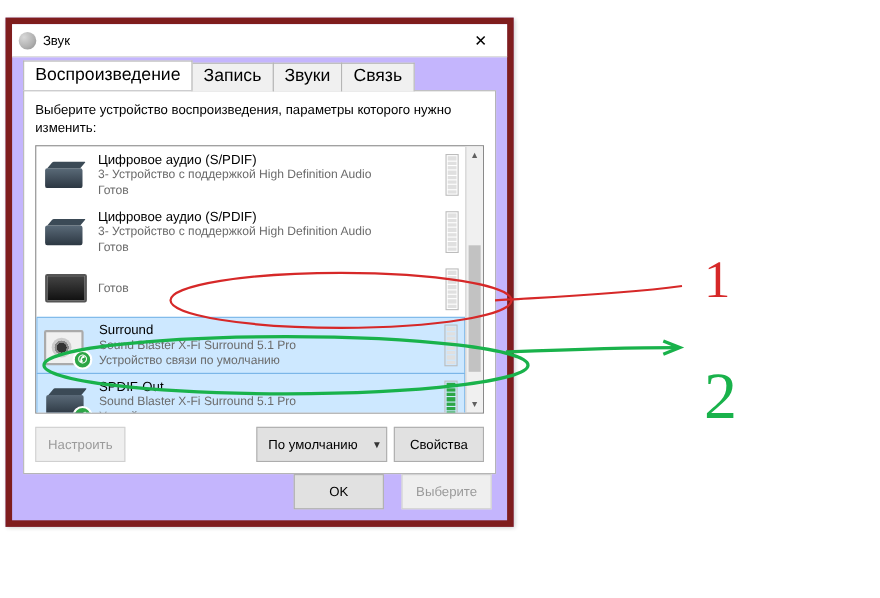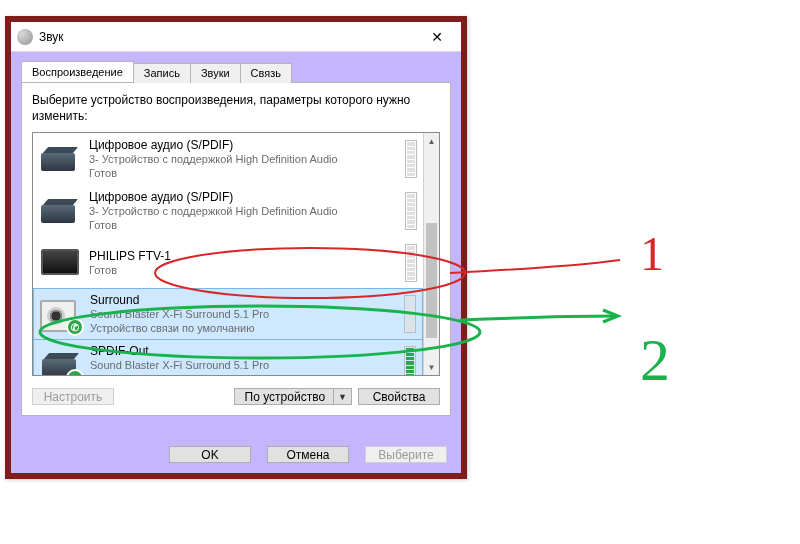--- a/index.html
+++ b/index.html
@@ -50,21 +50,21 @@
     height: 24px;
     position: relative;
   }
   .tab {
     padding: 3px 10px 4px;
     border: 1px solid #b5b5b5;
     border-bottom: none;
     margin-right: -1px;
     background: #f0f0f0;
     color: #000;
-    font-size: 11px;
+    font-size: 16px;
     position: relative;
     top: 1px;
   }
   .tab.active {
     background: #fff;
     color: #000;
     z-index: 2;
     top: 0;
     padding-top: 4px;
   }
@@ -159,21 +159,21 @@
   .vu.active .seg { background:#2ea646; }
   .btn-row {
     display:flex; gap:6px; align-items:center;
     margin-top:12px;
   }
   .spacer { flex:1; }
   .btn {
     min-width:82px; height:17px;
     display:inline-flex; align-items:center; justify-content:center;
     background:#e1e1e1; border:1px solid #adadad;
-    color:#000; padding:0 10px; font-size:12px;
+    color:#000; padding:15px 10px; font-size:12px;
   }
   .btn.disabled { color:#9b9b9b; background:#efefef; border-color:#d0d0d0; }
   .btn.split { padding-right:4px; }
   .btn.split .divider { width:1px; background:#adadad; height:100%; margin:0 4px 0 8px;}
   .btn.split .chev { font-size:9px; color:#333;}
   .bottom-row {
     position:absolute; left:0; right:0; bottom:10px;
     display:flex; gap:16px; justify-content:flex-end; padding:0 14px;
   }
   
@@ -245,21 +245,20 @@
               <div class="seg"></div>
               <div class="seg"></div>
             </div>
         </div>
 
         <div class="device-item">
           <div class="dev-icon monitor">
               <div class="box"></div>
             </div>
           <div class="dev-text">
-            <div class="dev-name">PHILIPS FTV-1</div>
             <div class="dev-sub">Готов</div>
           </div>
           <div class="vu">
               <div class="seg"></div>
               <div class="seg"></div>
               <div class="seg"></div>
               <div class="seg"></div>
               <div class="seg"></div>
               <div class="seg"></div>
               <div class="seg"></div>
@@ -318,31 +317,30 @@
             <div class="scroll-thumb"></div>
           </div>
         <div class="scroll-arrow">▼</div>
       </div>
     </div>
 
     <div class="btn-row">
       <div class="btn disabled">Настроить</div>
       <div class="spacer"></div>
       <div class="btn split">
-        <span>По устройство</span>
+        <span>По умолчанию</span>
         <span class="divider"></span>
         <span class="chev">▼</span>
       </div>
       <div class="btn">Свойства</div>
     </div>
   </div>
 
   <div class="bottom-row">
     <div class="btn">OK</div>
-    <div class="btn">Отмена</div>
     <div class="btn disabled">Выберите</div>
   </div>
 </div>
 
 <div class="anno">
 <svg viewBox="0 0 800 544">
 
   <ellipse cx="310" cy="273" rx="155" ry="25" fill="none" stroke="#d62828" stroke-width="2"></ellipse>
 
   <path d="M 450 273 C 500 270, 560 268, 620 260" fill="none" stroke="#d62828" stroke-width="2"></path>

